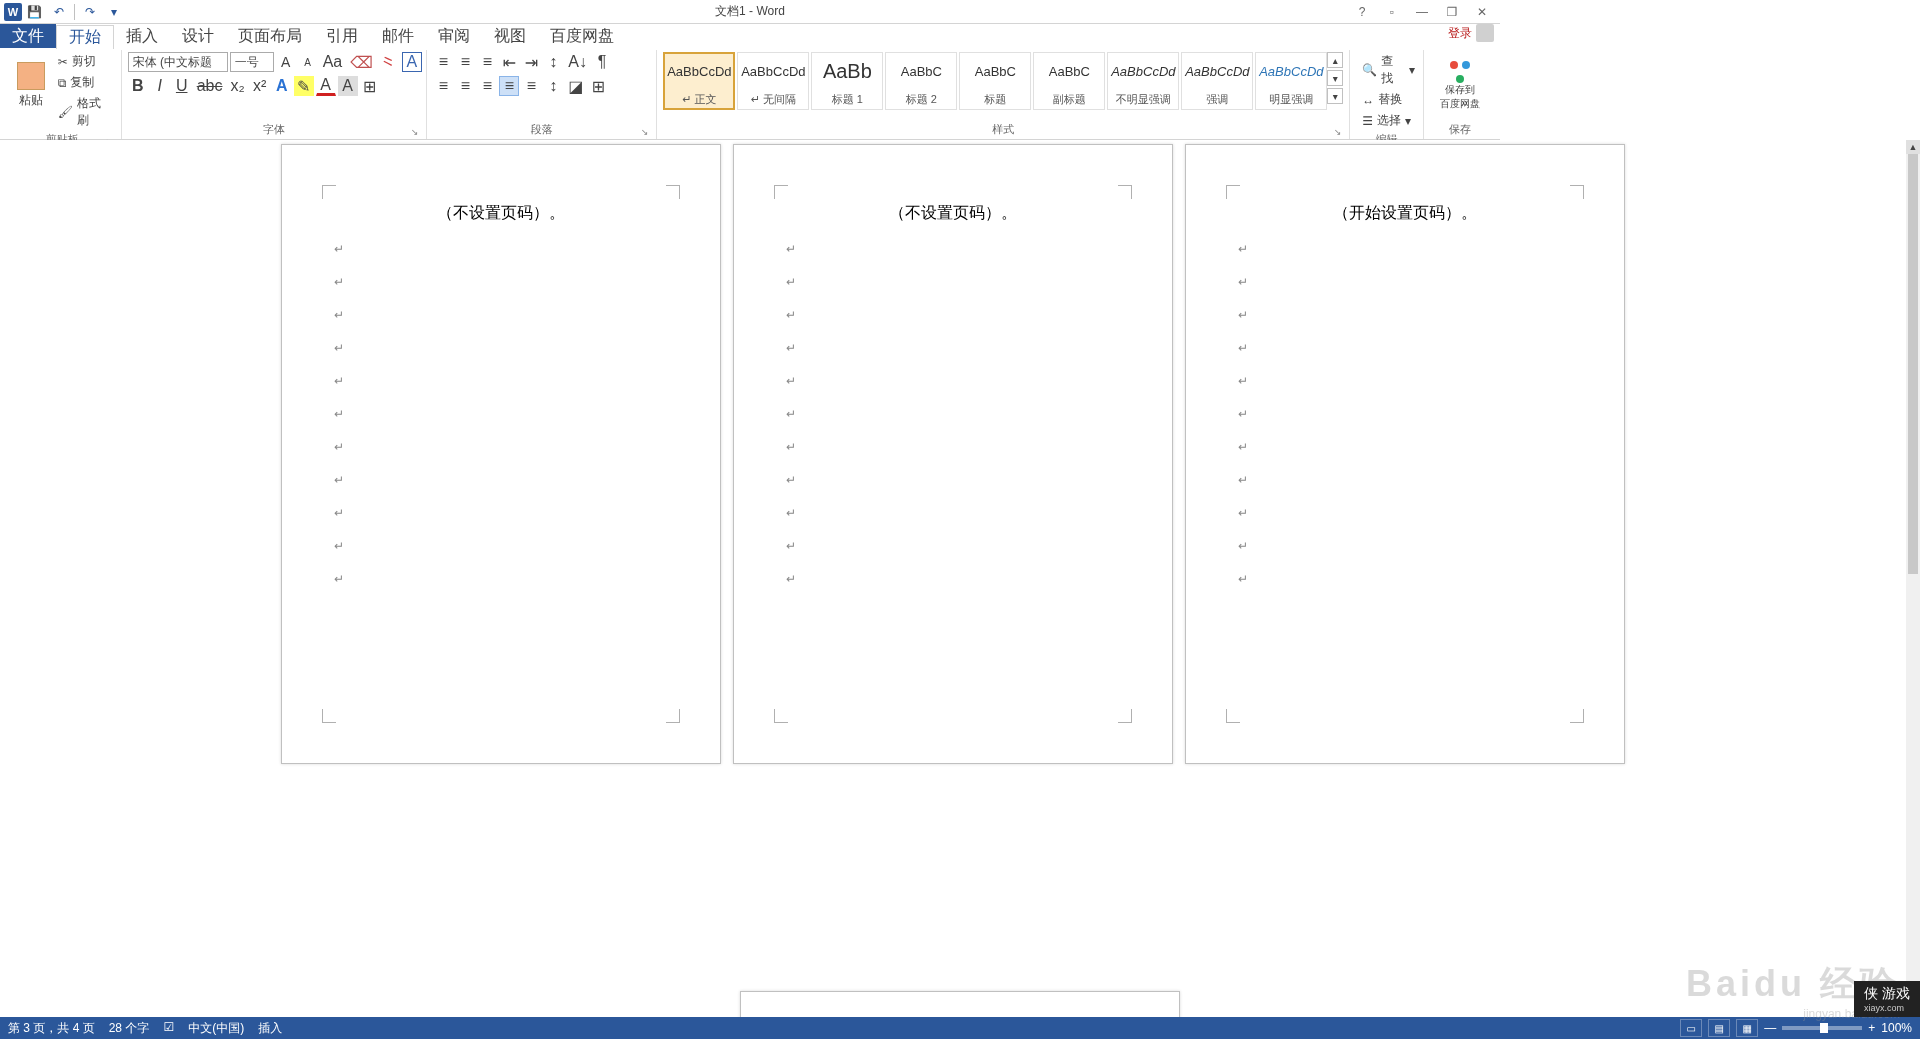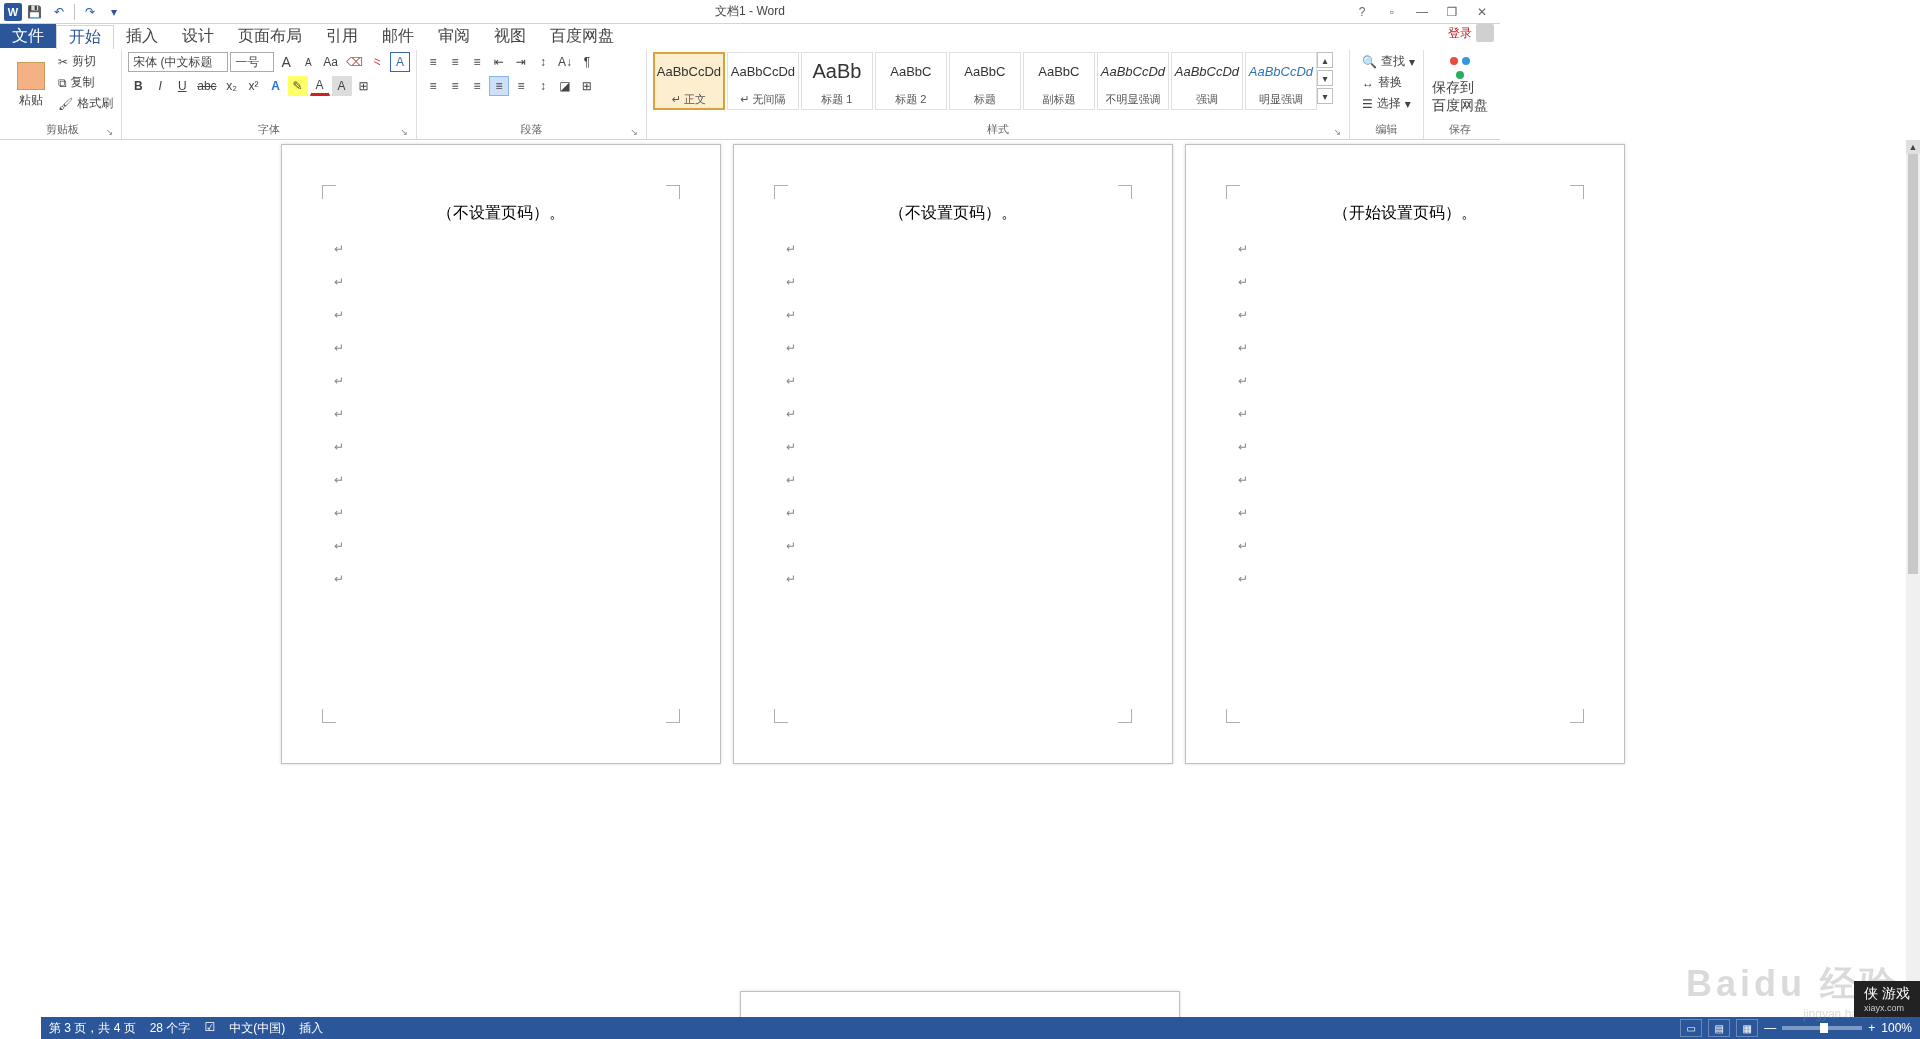--- a/index.html
+++ b/index.html
@@ -20,21 +20,21 @@
 .avatar { width:18px; height:18px; background:#d0d0d0; border-radius:2px; }
 .ribbon { height:92px; background:#fff; border-bottom:1px solid #d4d4d4; display:flex; padding:2px 4px 0 4px; }
 .group { display:flex; flex-direction:column; border-right:1px solid #e0e0e0; padding:2px 6px 0 6px; }
 .group-body { flex:1; display:flex; align-items:flex-start; }
 .group-label { text-align:center; font-size:11px; color:#666; padding:2px 0; position:relative; }
 .dl { position:absolute; right:2px; bottom:2px; font-size:9px; color:#888; cursor:pointer; }
 .big-btn { display:flex; flex-direction:column; align-items:center; justify-content:center; width:42px; height:66px; cursor:pointer; }
 .big-icon { width:28px; height:28px; background:#f4b183; border:1px solid #c99b5e; margin-bottom:2px; }
 .vstack { display:flex; flex-direction:column; gap:2px; padding-left:4px; }
 .row { display:flex; align-items:center; gap:2px; }
-.sm-btn { min-width:20px; height:20px; display:inline-flex; align-items:center; justify-content:center; cursor:pointer; border:1px solid transparent; padding:0 2px; font-size:12px; }
+.sm-btn { min-width:20px; height:20px; display:inline-flex; align-items:center; justify-content:center; cursor:pointer; border:1px solid transparent; padding:0 2px; font-size:16px; }
 .combo { height:20px; border:1px solid #ababab; background:#fff; padding:0 4px; display:inline-flex; align-items:center; font-size:12px; }
 .style-gallery { display:flex; gap:2px; }
 .style-item { width:72px; height:58px; border:1px solid #e0e0e0; display:flex; flex-direction:column; align-items:center; justify-content:center; cursor:pointer; background:#fff; }
 .style-item.selected { border:1px solid #f0b44a; background:#fdeecf; outline:2px solid #d8a33a; outline-offset:-2px; }
 .style-preview { font-size:13px; color:#333; flex:1; display:flex; align-items:center; }
 .style-label { font-size:11px; color:#555; padding:2px 0; }
 .style-more { width:16px; display:flex; flex-direction:column; justify-content:center; gap:2px; }
 .style-more div { height:16px; border:1px solid #c0c0c0; cursor:pointer; display:flex; align-items:center; justify-content:center; font-size:10px; }
 .edit-link { display:flex; align-items:center; gap:4px; font-size:12px; cursor:pointer; padding:1px 2px; }
 .doc-area { position:absolute; top:140px; bottom:26px; left:0; right:14px; background:#fff; overflow:hidden; display:flex; justify-content:center; gap:12px; padding-top:4px; }
@@ -44,21 +44,21 @@
 .ctr { top:40px; right:40px; border-left:none; border-bottom:none; }
 .cbl { bottom:40px; left:40px; border-right:none; border-top:none; }
 .cbr { bottom:40px; right:40px; border-left:none; border-top:none; }
 .page h1 { font-family:"SimSun",serif; font-size:30px; font-weight:normal; text-align:center; color:#000; }
 .page .sub { font-family:"SimSun",serif; font-size:16px; text-align:center; color:#000; margin-top:10px; }
 .para-mark { font-size:12px; color:#888; margin-top:18px; margin-left:4px; font-family:serif; }
 .page-bottom { position:absolute; left:50%; bottom:0; transform:translateX(-50%); width:440px; height:48px; background:#fff; border:1px solid #c0c0c0; border-bottom:none; box-shadow:0 0 3px rgba(0,0,0,0.15); }
 .vscroll { position:absolute; top:140px; bottom:26px; right:0; width:14px; background:#f0f0f0; }
 .vscroll .arrow { height:14px; background:#e0e0e0; text-align:center; font-size:9px; line-height:14px; cursor:pointer; }
 .vscroll .thumb { position:absolute; top:14px; height:420px; left:2px; right:2px; background:#c8c8c8; cursor:pointer; }
-.statusbar { position:absolute; bottom:0; left:0; right:0; height:22px; background:#2b579a; color:#fff; display:flex; align-items:center; font-size:12px; padding:0 8px;margin-left:41px; }
+.statusbar { position:absolute; bottom:0; left:0; right:0; height:22px; background:#2b579a; color:#fff; display:flex; align-items:center; font-size:12px; padding:0 8px; }
 .status-left { display:flex; gap:14px; }
 .status-right { position:absolute; right:8px; display:flex; align-items:center; gap:6px; }
 .view-btn { width:22px; height:18px; display:inline-flex; align-items:center; justify-content:center; cursor:pointer; border:1px solid rgba(255,255,255,0.3); font-size:10px; }
 .zoom-track { width:80px; height:4px; background:rgba(255,255,255,0.4); position:relative; }
 .zoom-thumb { position:absolute; left:38px; top:-3px; width:8px; height:10px; background:#fff; }
 .watermark { position:absolute; right:20px; bottom:30px; font-size:36px; color:rgba(150,150,150,0.35); font-weight:bold; letter-spacing:4px; pointer-events:none; }
 .watermark-sub { position:absolute; right:20px; bottom:18px; font-size:12px; color:rgba(150,150,150,0.35); pointer-events:none; }
 .brand-tag { position:absolute; right:0; bottom:22px; background:#222; color:#fff; padding:4px 10px; font-size:14px; }
 .brand-sub { font-size:9px; color:#ccc; display:block; }
 .collapse-caret { position:absolute; right:2px; bottom:4px; font-size:11px; color:#777; cursor:pointer; }
@@ -255,21 +255,21 @@
   </div>
 
   <div class="group" style="border-right:none">
     <div class="group-body">
       <div class="big-btn" style="width:60px">
         <div style="width:24px;height:24px;position:relative">
           <span style="position:absolute;left:2px;top:2px;width:8px;height:8px;background:#e74c3c;border-radius:50%"></span>
           <span style="position:absolute;right:2px;top:2px;width:8px;height:8px;background:#3498db;border-radius:50%"></span>
           <span style="position:absolute;left:8px;bottom:0;width:8px;height:8px;background:#27ae60;border-radius:50%"></span>
         </div>
-        <span style="font-size:14px;white-space:pre-line">保存到
+        <span style="font-size:10px;text-align:center;white-space:pre-line">保存到
 百度网盘</span>
       </div>
     </div>
     <div class="group-label">保存</div>
   </div>
   <span class="collapse-caret">^</span>
 </div>
 
 <div class="doc-area" id="doc-area">
     <div class="page">

